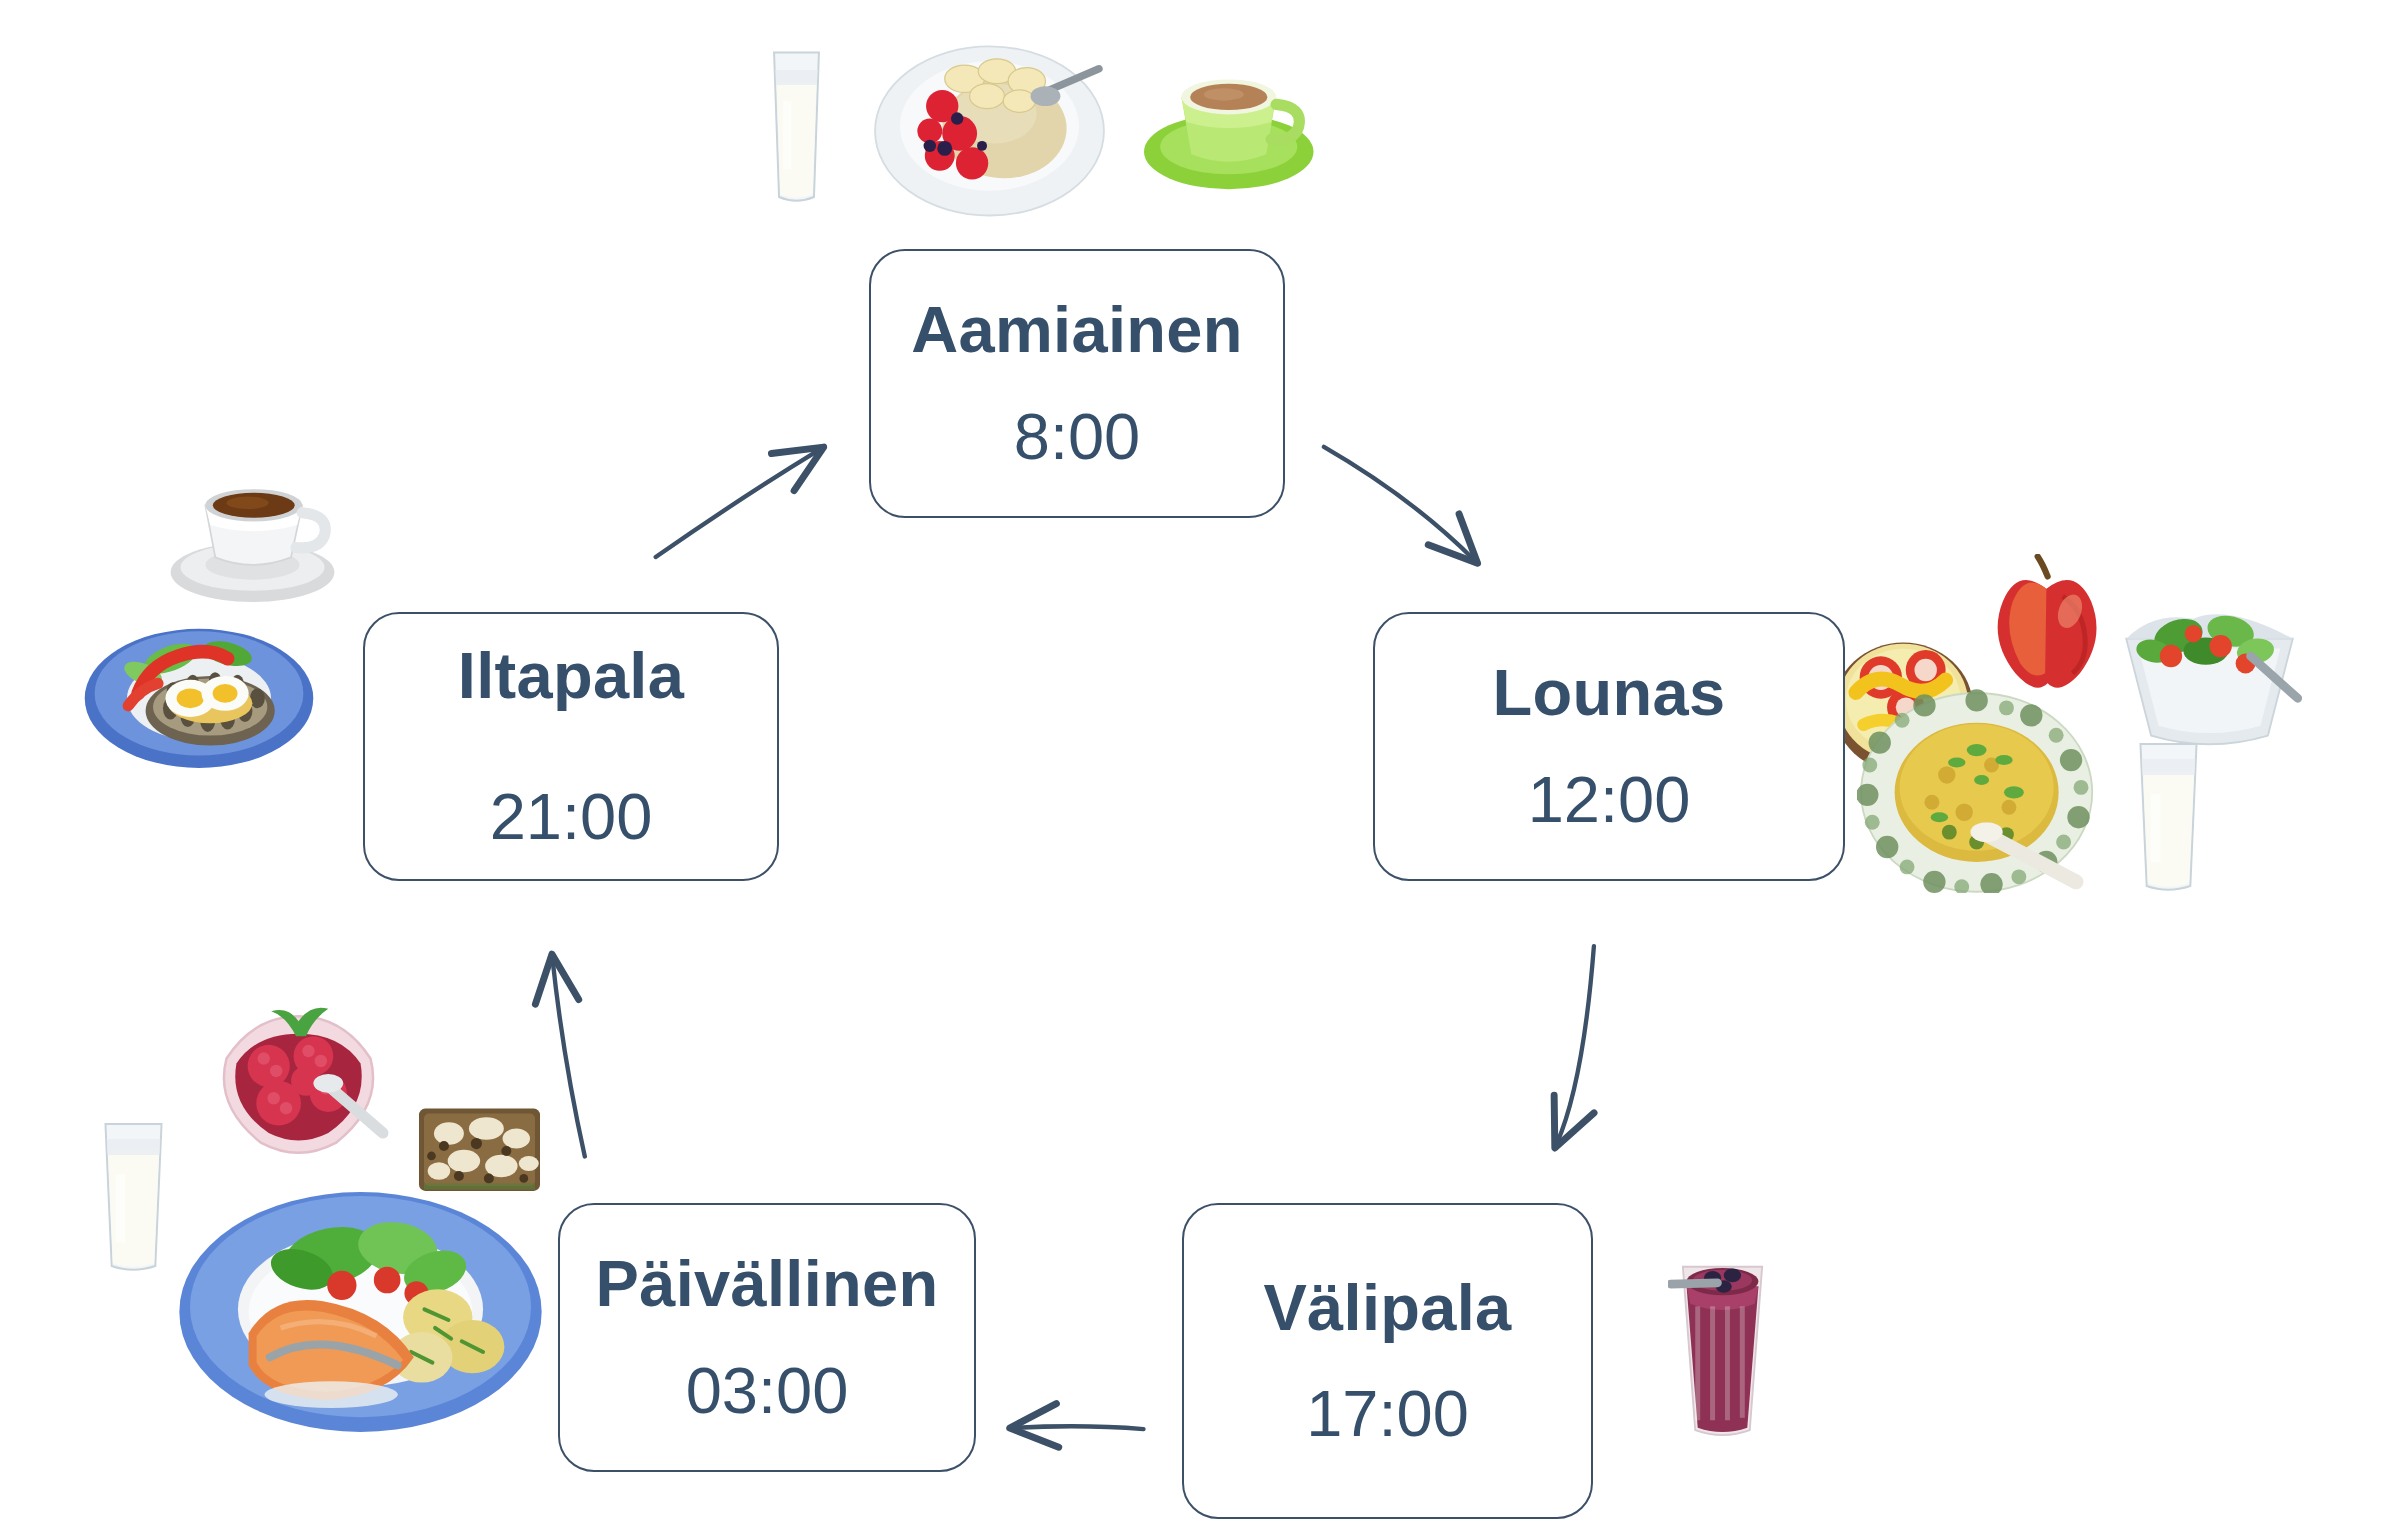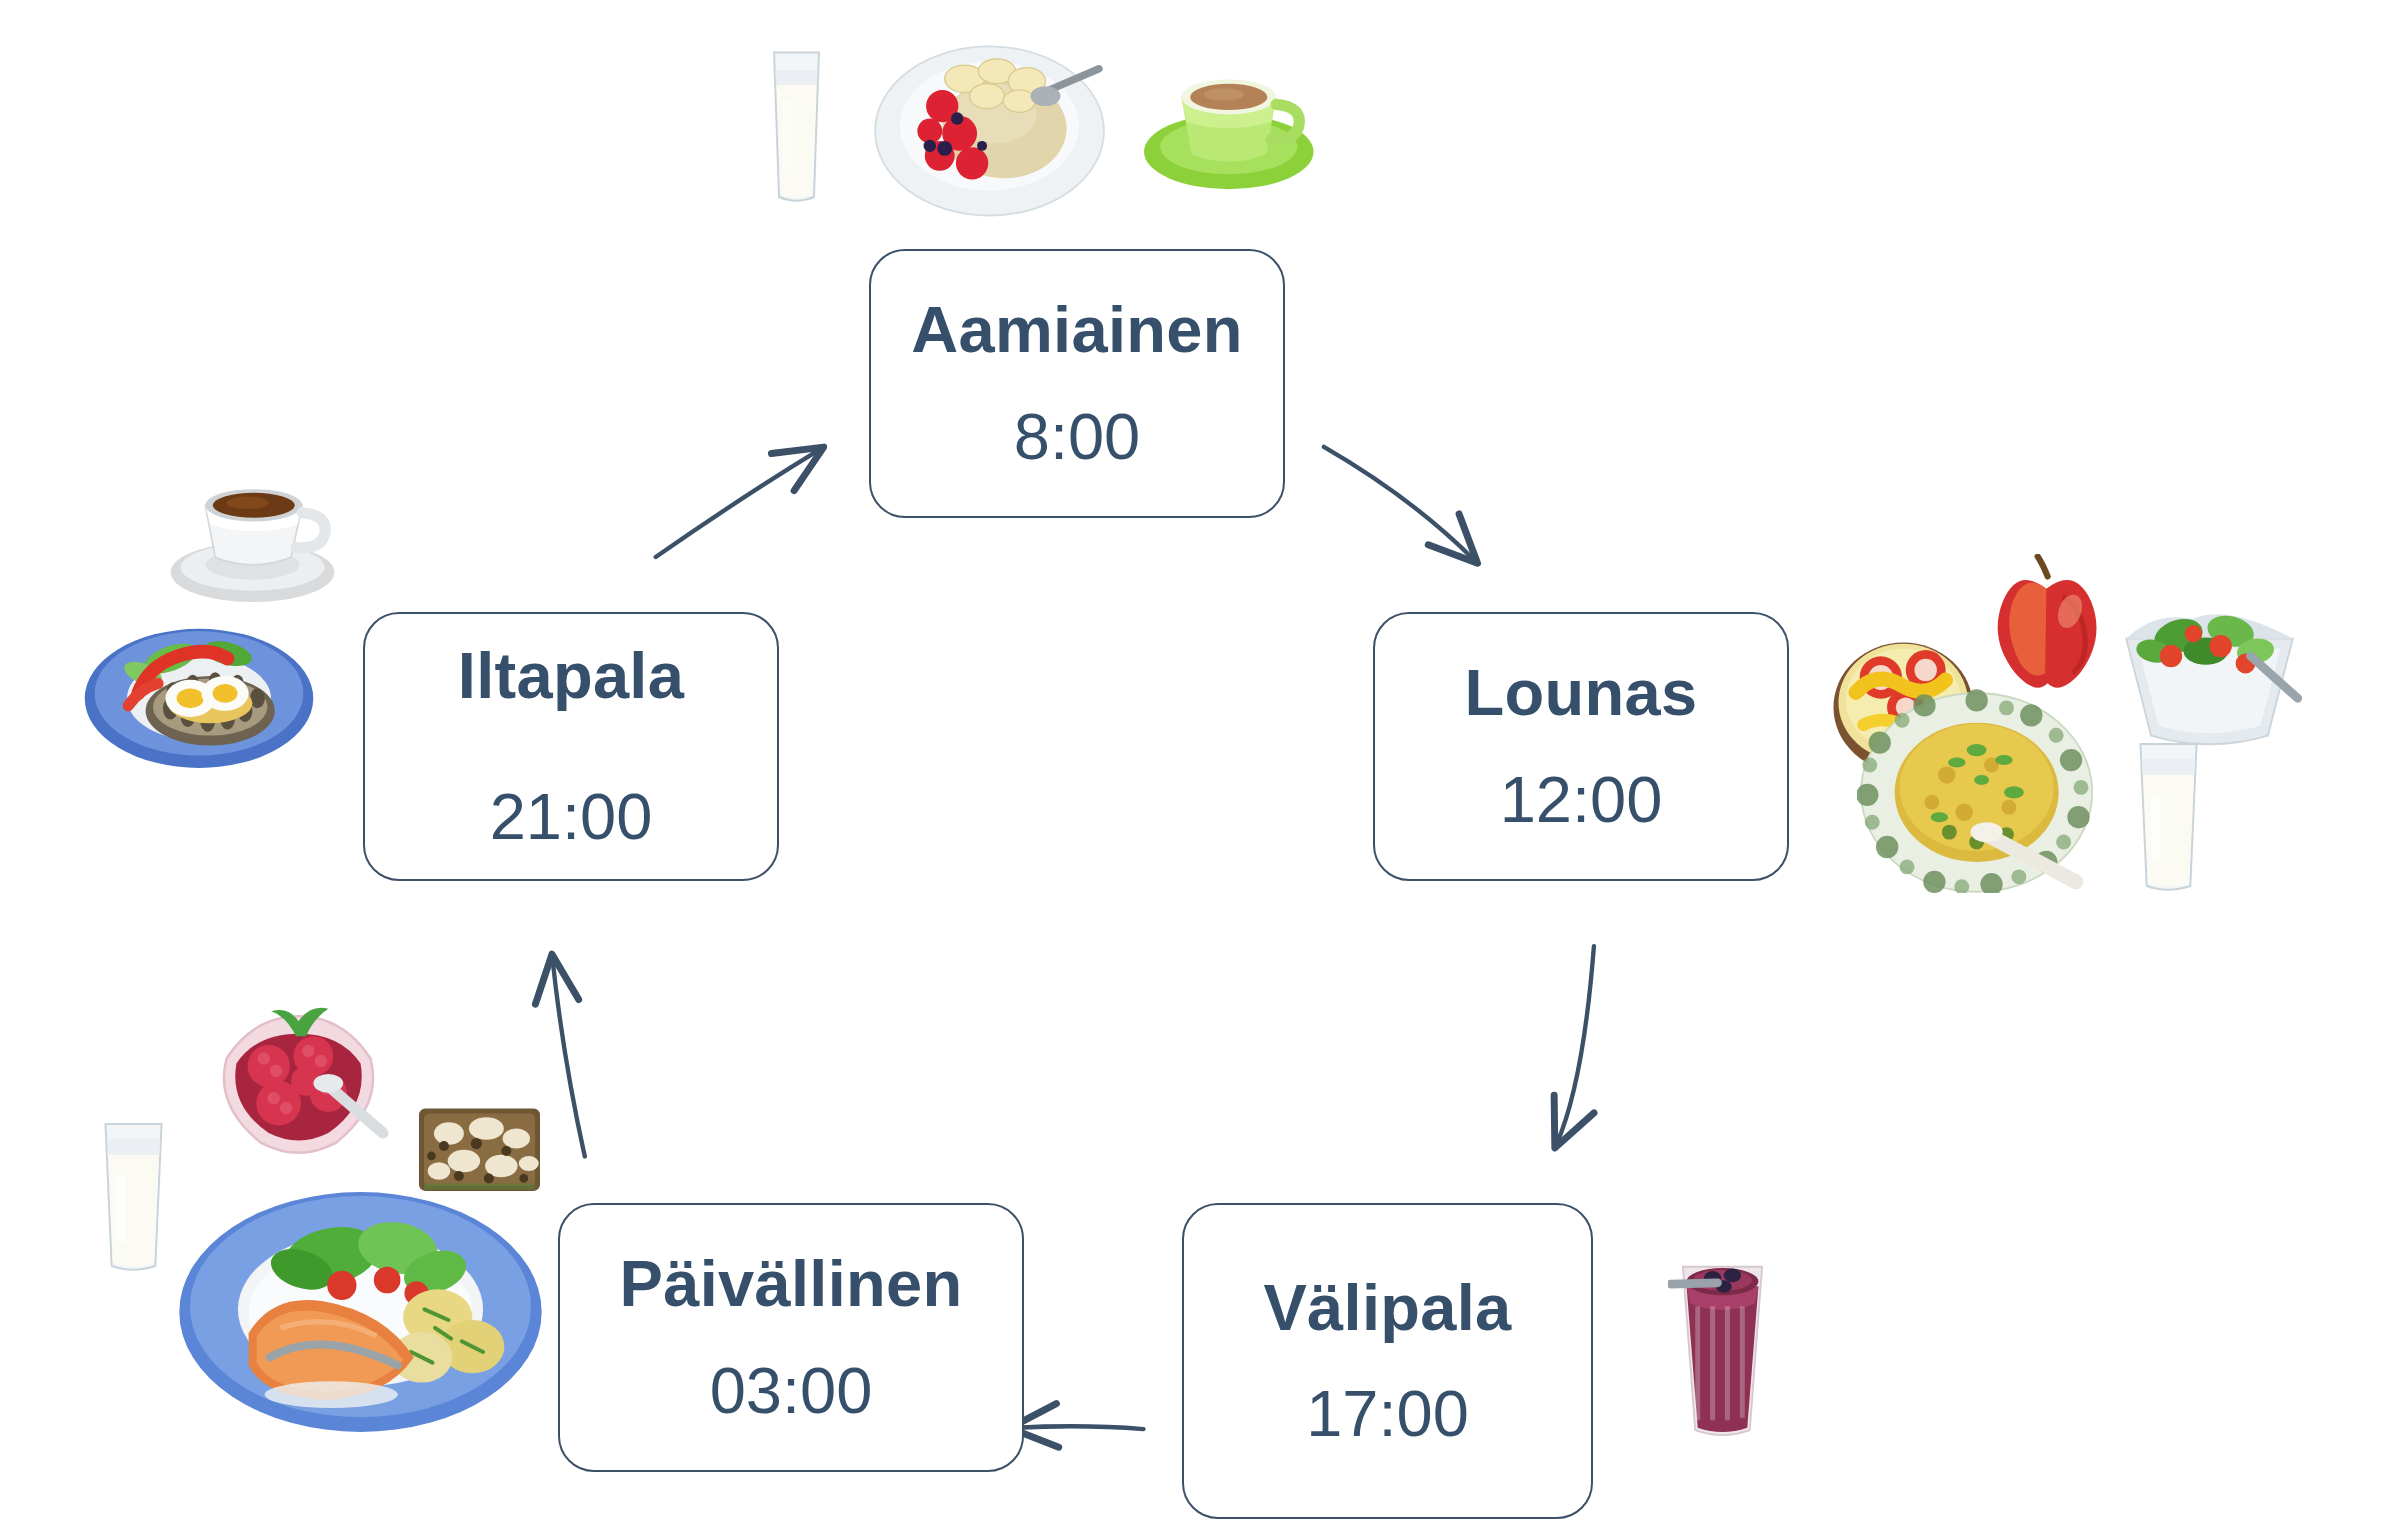--- a/index.html
+++ b/index.html
@@ -41,23 +41,23 @@
   }
   .meal-time {
     font-size: 65px;
     line-height: 1.05;
     font-weight: 400;
     margin-top: 38px;
     white-space: nowrap;
   }
 
   #box-aamiainen { left: 869px; top: 249px; width: 416px;  height: 269px; }
-  #box-lounas    { left: 1373px; top: 612px;  width: 416px;  height: 269px; }
+  #box-lounas    { left: 1373px; top: 612px;  width: 472px;  height: 269px; }
   #box-valipala  { left: 1182px; top: 1203px; width: 411px;  height: 316px; }
-  #box-paivallinen{left: 558px;  top: 1203px; width: 466px;  height: 269px; align-items: center; }
+  #box-paivallinen{left: 558px;  top: 1203px; width: 418px;  height: 269px; align-items: center; }
   #box-iltapala  { left: 363px;  top: 612px;  width: 416px;  height: 269px; gap: 35px; }
 
   
   #arrows {
     position: absolute;
     left: 0; top: 0;
     width: 2389px;
     height: 1538px;
     z-index: 4;
     pointer-events: none;

